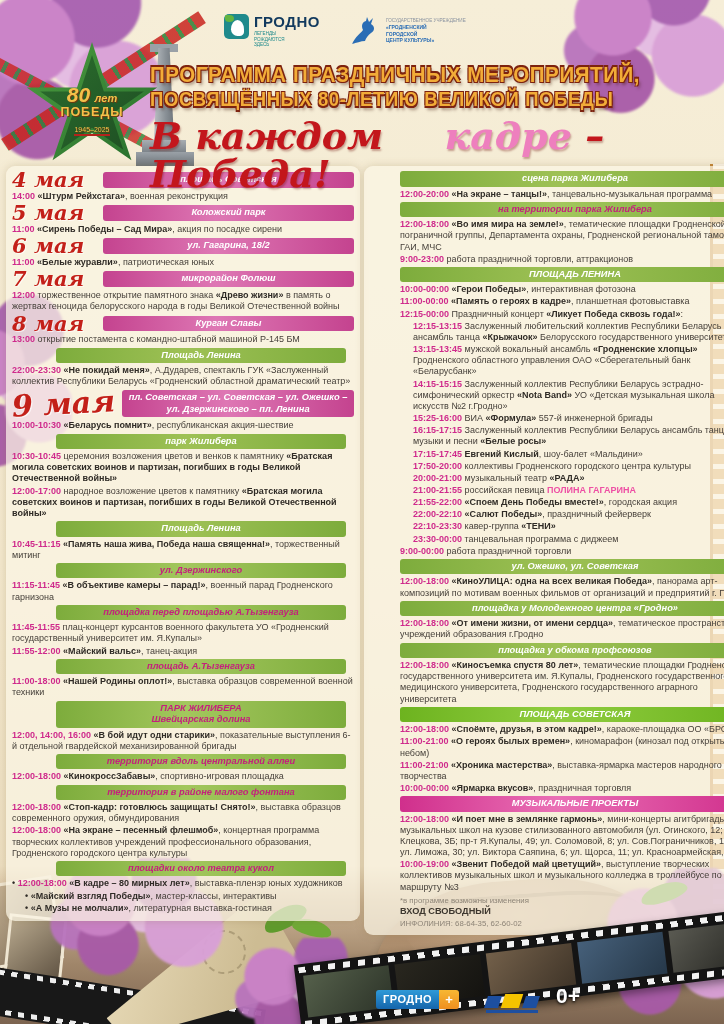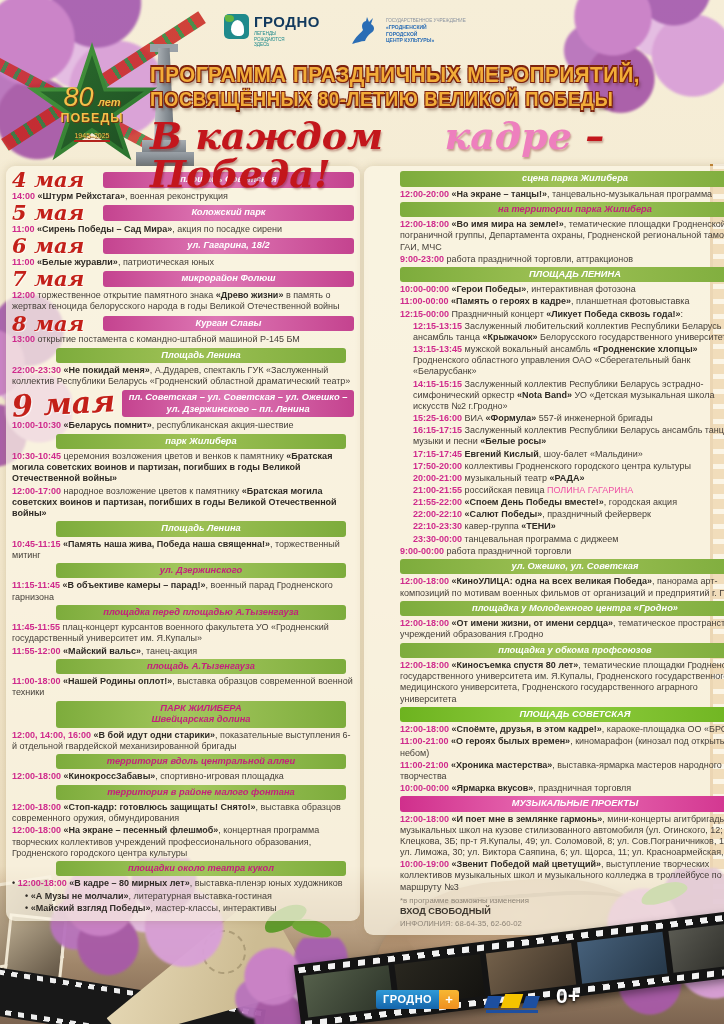--- a/index.html
+++ b/index.html
@@ -57,21 +57,21 @@
   .mon-base{position:absolute;left:6px;top:92px;width:44px;height:12px;background:linear-gradient(#a7adb2,#7d848a);}
   .mon-base2{position:absolute;left:0;top:104px;width:58px;height:14px;background:linear-gradient(#9aa1a7,#6e757b);}
   .star{position:absolute;left:6px;top:2px;width:136px;height:130px;z-index:3;
     clip-path:polygon(50% 0%,61% 35%,98% 35%,68% 57%,79% 91%,50% 70%,21% 91%,32% 57%,2% 35%,39% 35%);
     background:linear-gradient(135deg,#4d9e3f,#246b2c);}
   .star-in{position:absolute;left:20px;top:15px;width:108px;height:104px;z-index:3;
     clip-path:polygon(50% 0%,61% 35%,98% 35%,68% 57%,79% 91%,50% 70%,21% 91%,32% 57%,2% 35%,39% 35%);
     background:linear-gradient(135deg,#2c6e2e,#1d4d22);}
   .star-txt{position:absolute;left:26px;top:44px;width:96px;z-index:4;text-align:center;color:#f5c04a;
     text-shadow:1px 1px 0 #6d3a10;line-height:1;}
-  .star-80{font-size:27px;font-weight:normal;font-style:italic;}
+  .star-80{font-size:21px;font-weight:bold;font-style:italic;}
   .star-let{font-size:11px;font-weight:bold;font-style:italic;}
   .star-pob{font-size:12.5px;font-weight:bold;letter-spacing:1px;margin-top:1px;}
   .star-years{font-size:7px;margin-top:2px;border-bottom:2px solid #b3231c;display:inline-block;padding-bottom:1px;}
 
   
   .titles{position:absolute;left:150px;top:62px;width:566px;z-index:6;}
   .t-line{font-weight:bold;font-size:20.5px;letter-spacing:.6px;color:#f2ac38;transform:scaleY(1.08);
     text-shadow:-1px -1px 0 #7d230f,1px -1px 0 #7d230f,-1px 1px 0 #7d230f,1px 1px 0 #7d230f,2px 3px 3px rgba(60,20,5,.45);}
   .t-line2{font-size:18.5px;margin-top:3px;}
   .slogan{margin-top:6px;font-family:"DejaVu Serif",serif;font-style:italic;font-weight:bold;font-size:38px;
@@ -95,21 +95,21 @@
   .band.pink{background:linear-gradient(90deg,#c4438f,#de77b4 45%,#c4438f);}
   .band.green{background:linear-gradient(90deg,#7dac3c,#9ec155 45%,#7dac3c);}
   .band.greenm{background:linear-gradient(90deg,#7dac3c,#a3c75d 45%,#7dac3c);color:#c4217c;}
   .band.bgreen{background:linear-gradient(90deg,#6db31f,#90cd3f 45%,#6db31f);font-style:italic;}
   .band.mag{background:linear-gradient(90deg,#d02f8c,#ea70b5 45%,#d02f8c);font-style:italic;}
   .event{margin:1px 0;}
   .event.ind{margin-left:13px;}
   .time{color:#cf2a8c;font-weight:bold;}
   .b{font-weight:bold;color:#2f2b26;}
   .n{color:#46403a;}
-  .g{font-weight:normal;color:#ee4fa4;}
+  .g{font-weight:bold;color:#ee4fa4;}
   .bu{color:#2f2b26;font-weight:bold;}
   .note{font-size:7.8px;color:#8d8477;margin-top:3px;}
   .note.bold{font-weight:bold;color:#3c362e;font-size:9.2px;margin-top:1px;}
   .note.info{margin-top:1px;}
 
   
   .edge-film{position:absolute;right:0;top:164px;width:14px;height:776px;z-index:4;
     background:repeating-linear-gradient(180deg,#fdf6ea 0 5px,#d79a4a 5px 15px);
     border-left:3px solid #c07f2e;opacity:.95;}
 
@@ -310,22 +310,22 @@
       <div class="event"><span class="time">12:00-18:00 </span><span class="b">«КинокроссЗабавы»</span><span class="n">, спортивно-игровая площадка</span></div>
       <div class="band greenm full">
         <span class="band-line">территория в районе малого фонтана</span>
       </div>
       <div class="event"><span class="time">12:00-18:00 </span><span class="b">«Стоп-кадр: готовлюсь защищать! Снято!»</span><span class="n">, выставка образцов современного оружия, обмундирования</span></div>
       <div class="event"><span class="time">12:00-18:00 </span><span class="b">«На экране – песенный флешмоб»</span><span class="n">, концертная программа творческих коллективов учреждений профессионального образования, Гродненского городского центра культуры</span></div>
       <div class="band greenm full">
         <span class="band-line">площадки около театра кукол</span>
       </div>
       <div class="event"><span class="bu">• </span><span class="time">12:00-18:00 </span><span class="b">«В кадре – 80 мирных лет»</span><span class="n">, выставка-пленэр юных художников</span></div>
+      <div class="event ind"><span class="bu">• </span><span class="b">«Майский взгляд Победы»</span><span class="n">, мастер-классы, интерактивы</span></div>
       <div class="event ind"><span class="bu">• </span><span class="b">«А Музы не молчали»</span><span class="n">, литературная выставка-гостиная</span></div>
-      <div class="event ind"><span class="bu">• </span><span class="b">«Майский взгляд Победы»</span><span class="n">, мастер-классы, интерактивы</span></div>
     </div>
   <div class="col col-right" id="col-right">
       <div class="band green full">
         <span class="band-line">сцена парка Жилибера</span>
       </div>
       <div class="event"><span class="time">12:00-20:00 </span><span class="b">«На экране – танцы!»</span><span class="n">, танцевально-музыкальная программа</span></div>
       <div class="band greenm full">
         <span class="band-line">на территории парка Жилибера</span>
       </div>
       <div class="event"><span class="time">12:00-18:00 </span><span class="b">«Во имя мира на земле!»</span><span class="n">, тематические площадки Гродненской пограничной группы, Департамента охраны, Гродненской региональной таможни, ГАИ, МЧС</span></div>

